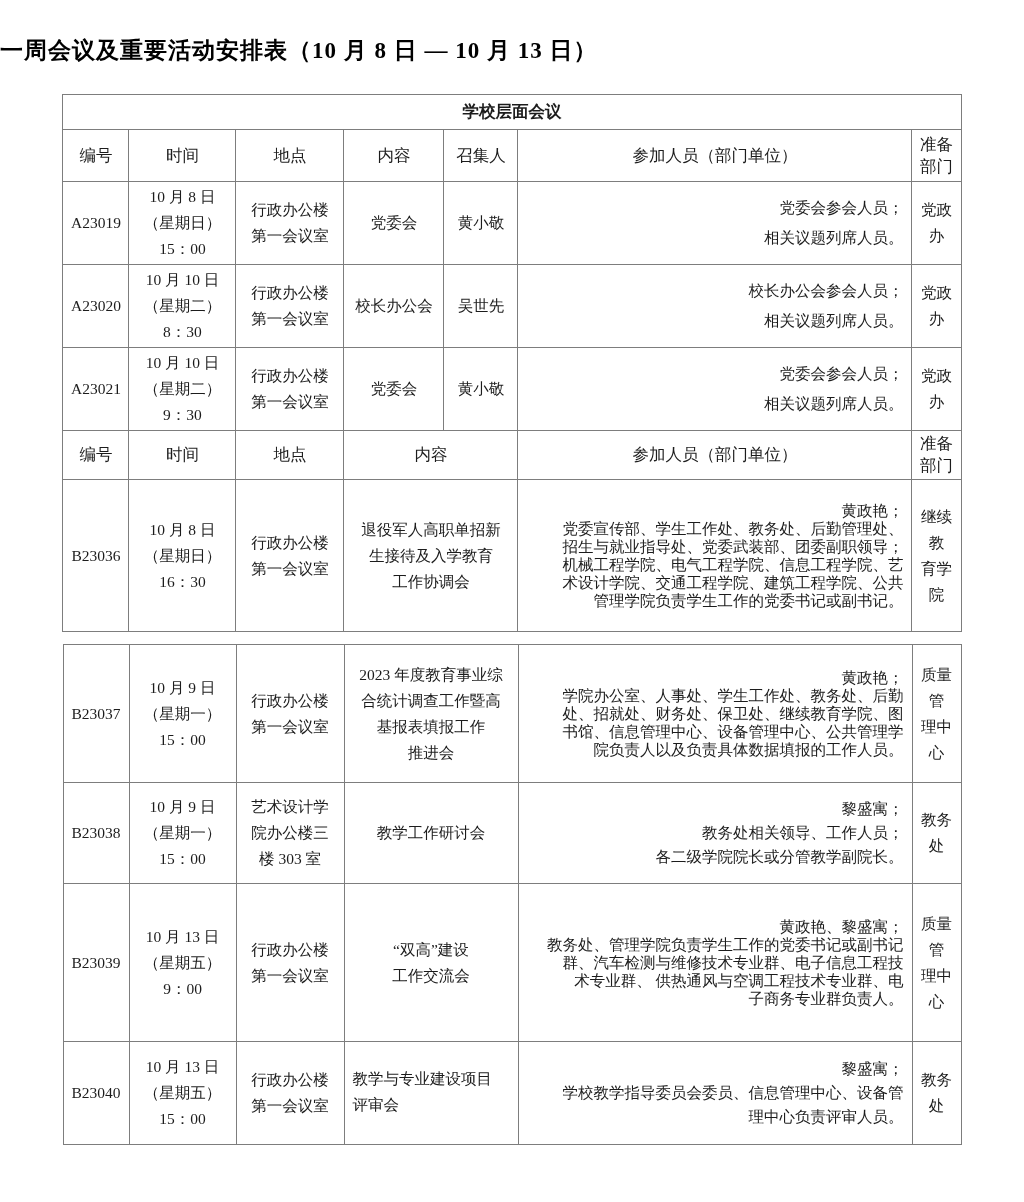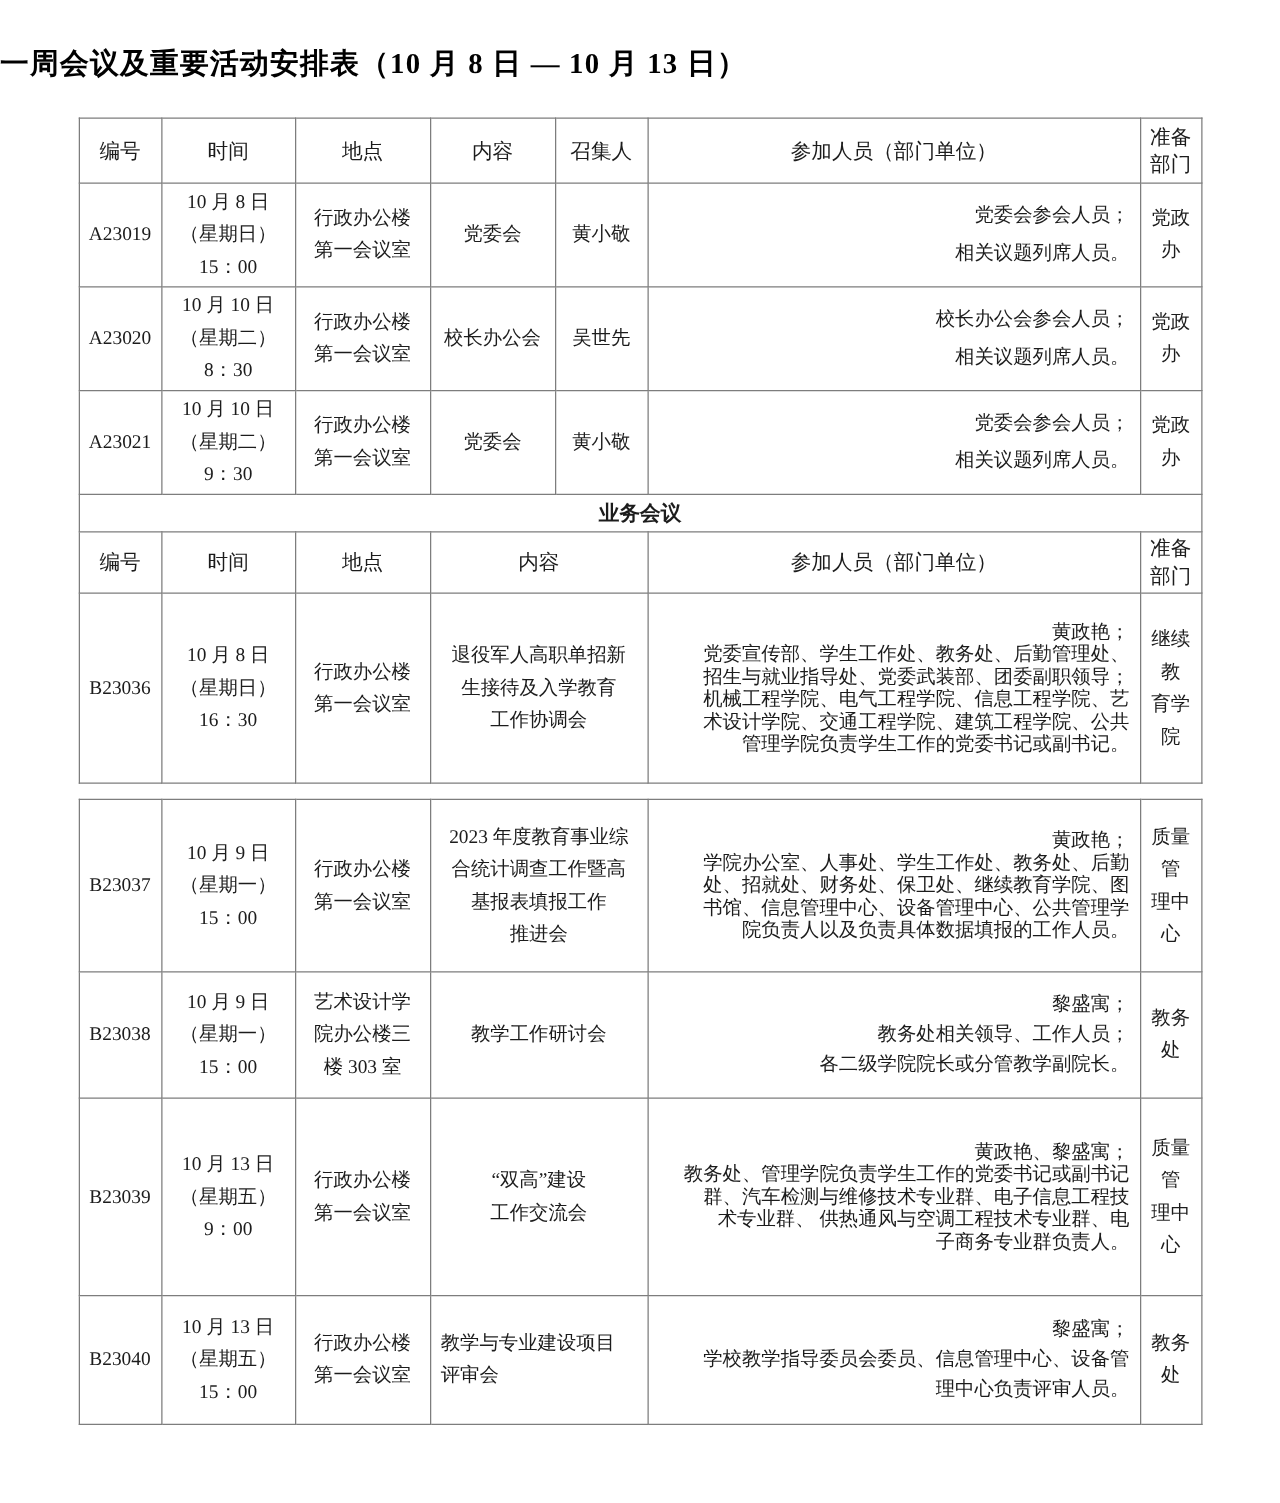--- a/index.html
+++ b/index.html
@@ -52,20 +52,23 @@
       <col style="width:66px">
         <col style="width:107px">
         <col style="width:108px">
       <col style="width:100px">
         <col style="width:74px">
         <col style="width:394px">
       <col style="width:49px">
     </colgroup>
 
     <tbody>
+        <tr style="height:35px">
+      <td class="section" colspan="7">学校层面会议</td>
+    </tr>
 
     <tr style="height:52px">
       <td class="hdr">编号</td>
       <td class="hdr">时间</td>
       <td class="hdr">地点</td>
       <td class="hdr">内容</td>
       <td class="hdr">召集人</td>
       <td class="hdr">参加人员（部门单位）</td>
       <td class="hdr">准备
 部门</td>
@@ -106,23 +109,20 @@
 9：30</td>
       <td>行政办公楼
 第一会议室</td>
       <td>党委会</td>
       <td>黄小敬</td>
       <td class="participants lh30">党委会参会人员；
 相关议题列席人员。</td>
       <td>党政办</td>
     </tr>
 
-    <tr style="height:30px">
-      <td class="section" colspan="7">业务会议</td>
-    </tr>
 
     <tr style="height:46px">
       <td class="hdr">编号</td>
       <td class="hdr">时间</td>
       <td class="hdr">地点</td>
       <td class="hdr" colspan="2">内容</td>
       <td class="hdr">参加人员（部门单位）</td>
       <td class="hdr">准备
 部门</td>
     </tr>

